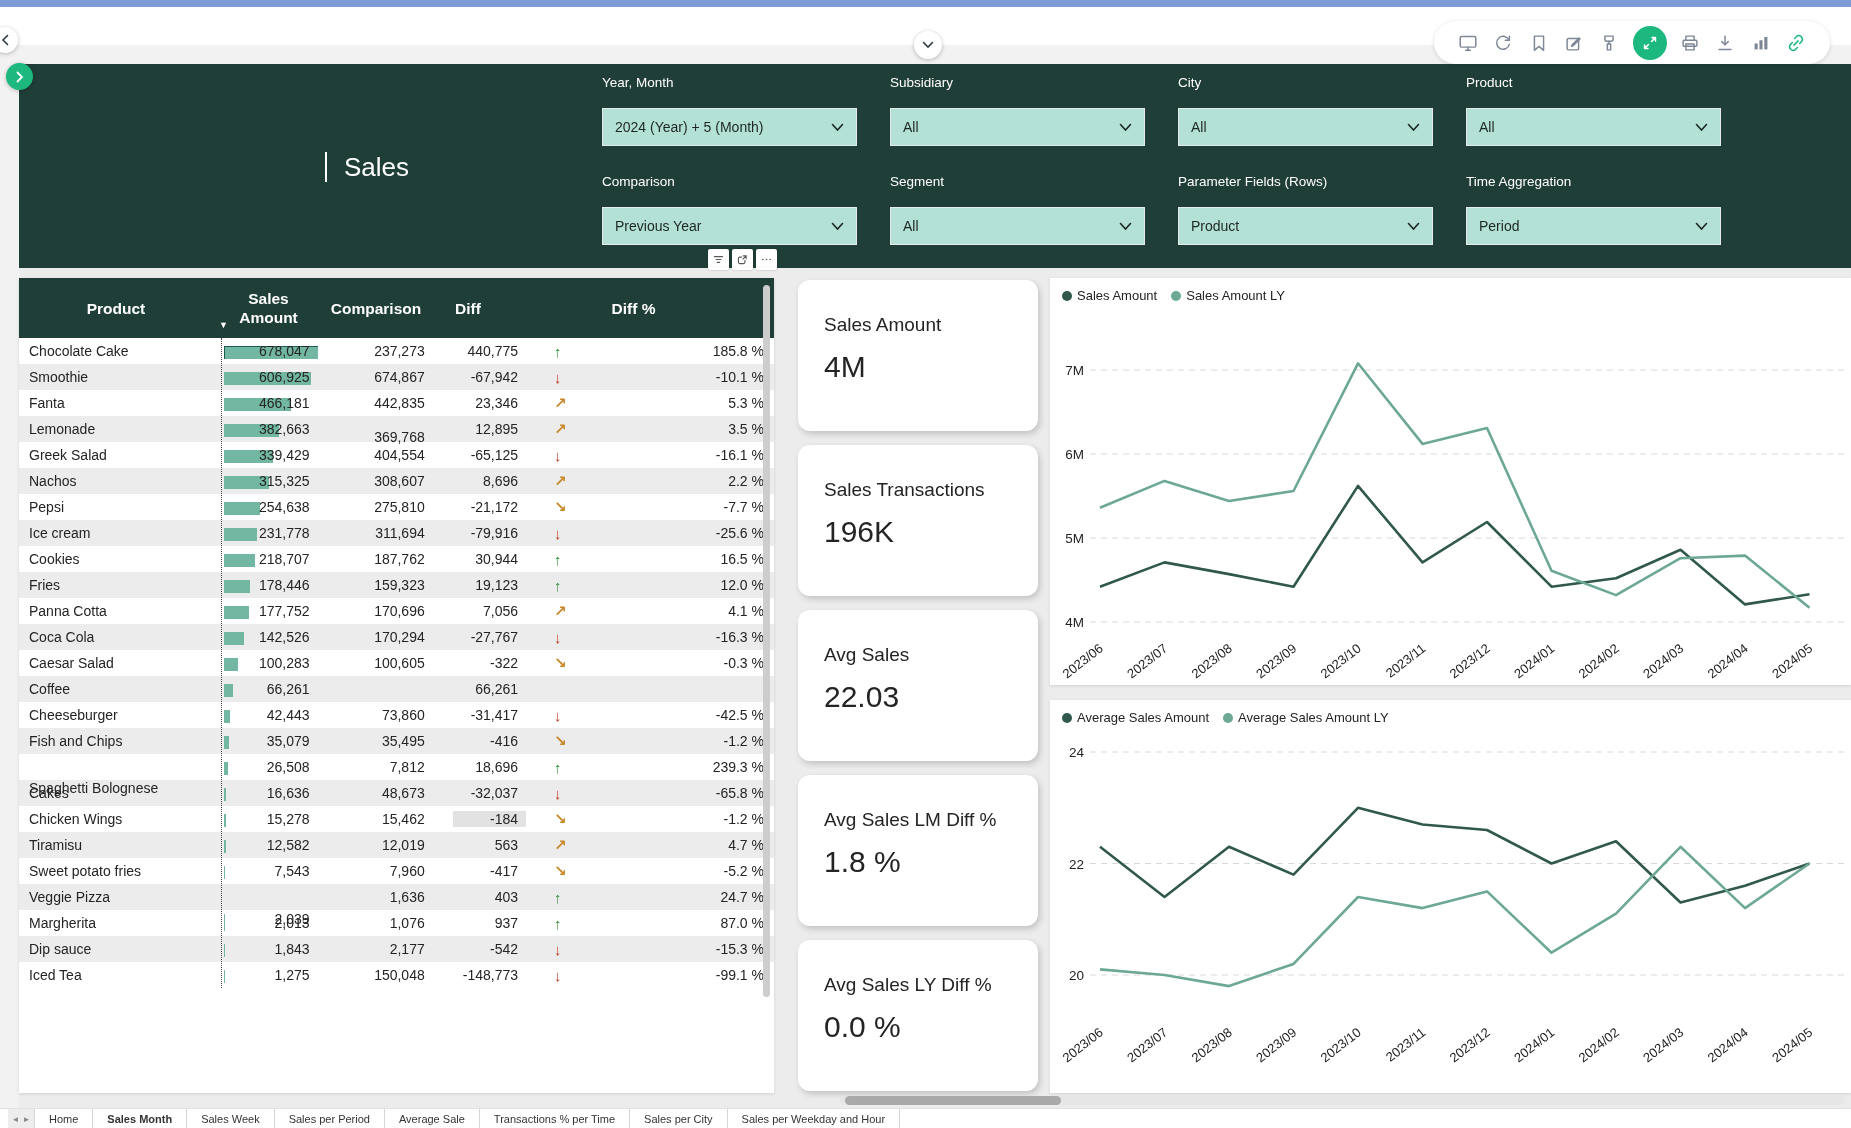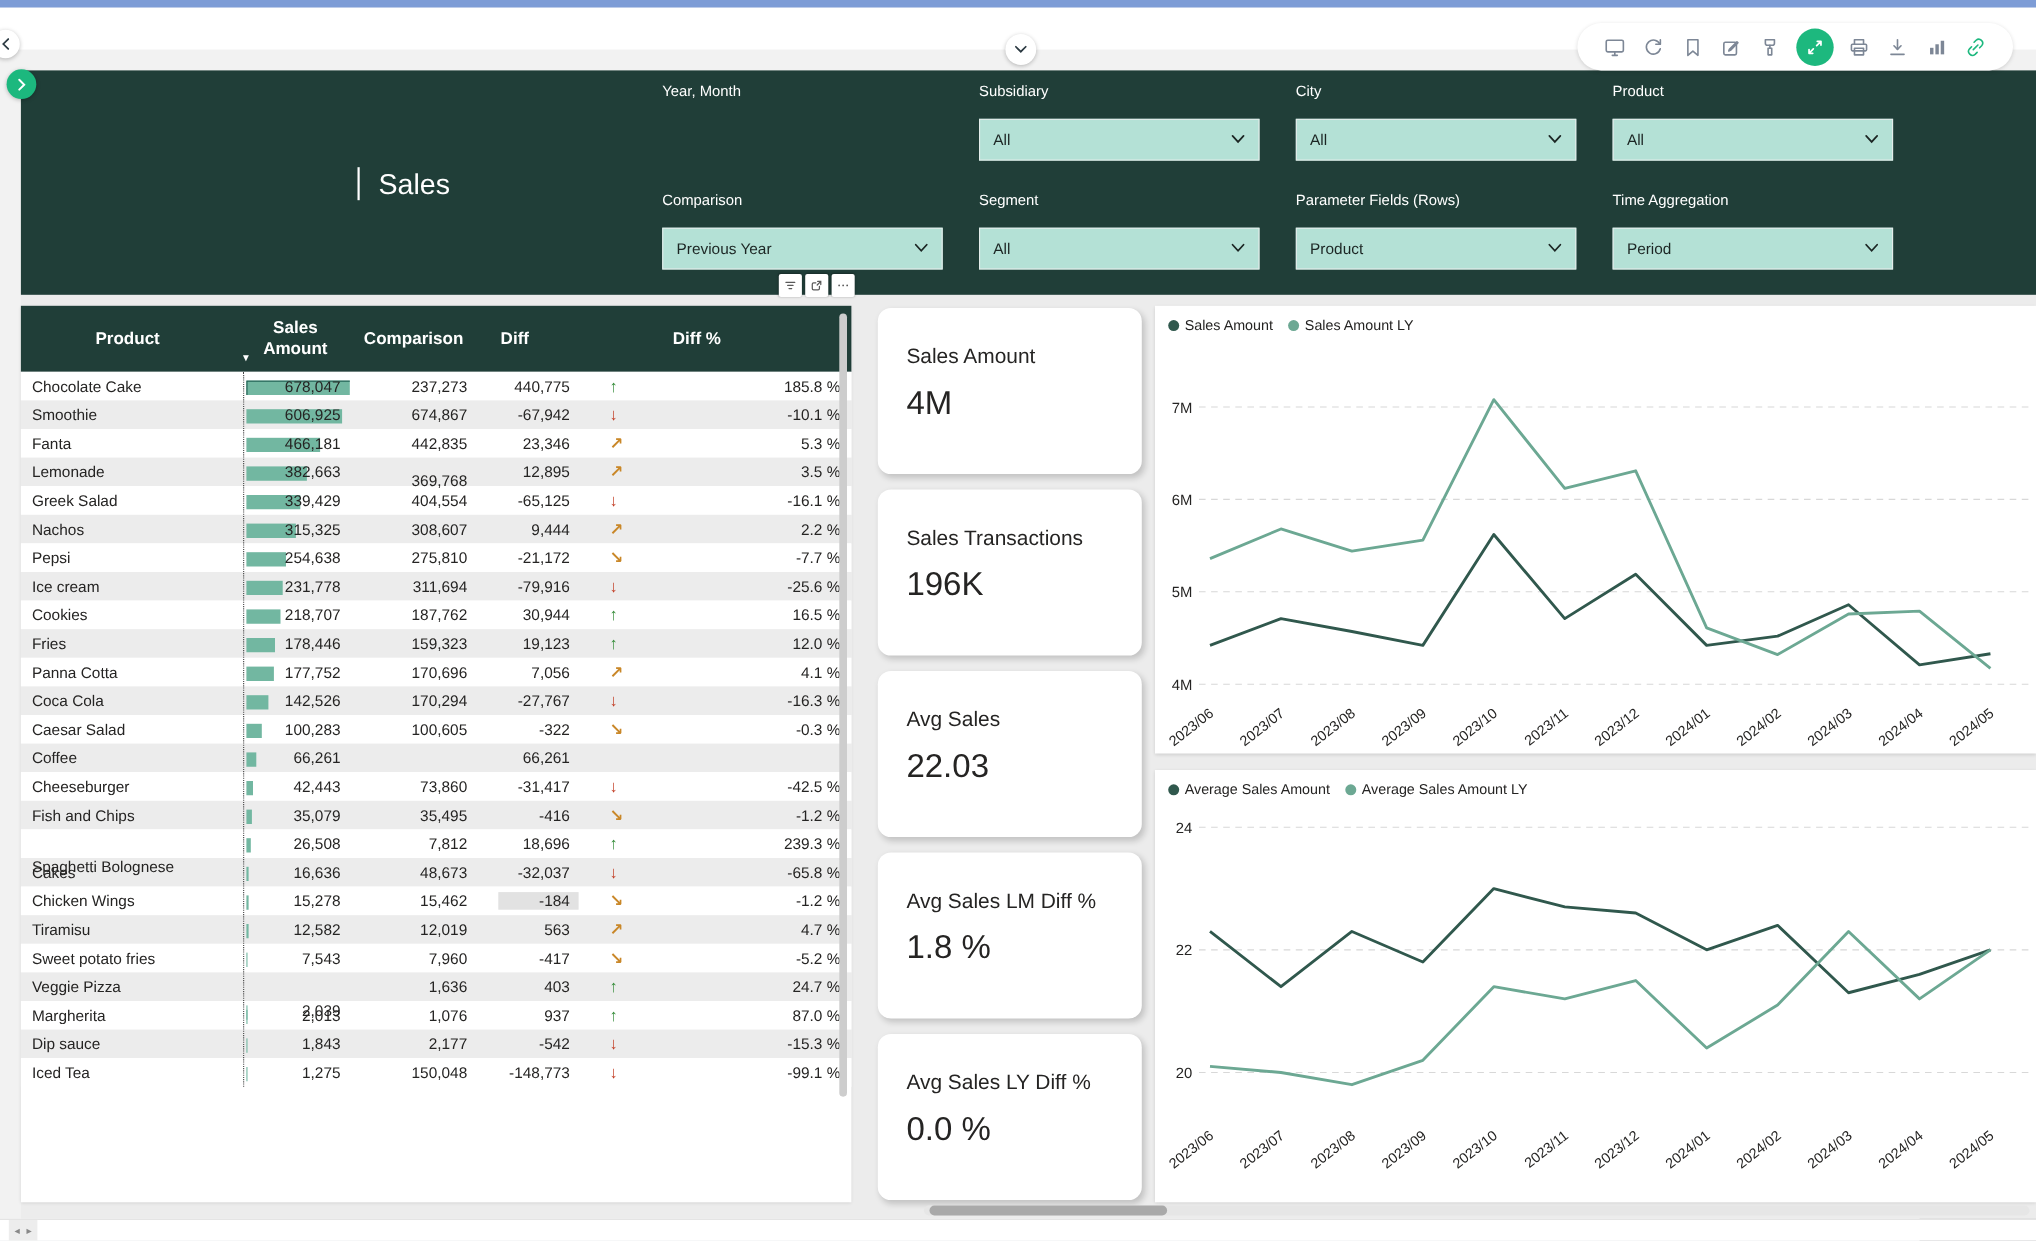--- a/index.html
+++ b/index.html
@@ -171,20 +171,26 @@
           <path d="M9.7 14.3l4.6-4.6"></path>
         </svg>
       </span>
     </div>
 
   <div class="hdr">
     <div class="report-title">Sales</div>
     <div class="filters" id="filters">
         <div>
           <div class="f-label">Year, Month</div>
+          <div class="f-dd">
+            <span class="f-val">2024 (Year) + 5 (Month)</span>
+            <span><svg viewBox="0 0 13 9">
+                <path d="M1.5 1.5 6.5 7l5-5.5" stroke-linecap="round"></path>
+              </svg></span>
+          </div>
         </div>
         <div>
           <div class="f-label">Subsidiary</div>
           <div class="f-dd">
             <span class="f-val">All</span>
             <span><svg viewBox="0 0 13 9">
                 <path d="M1.5 1.5 6.5 7l5-5.5" stroke-linecap="round"></path>
               </svg></span>
           </div>
         </div>
@@ -333,21 +339,21 @@
           <div class="t-c c-num" style="width: 80px;">-65,125</div>
           <div class="t-c c-diffpct" style="width: 251px;">
             <span class="arrow down">↓</span>
             <span class="pct">-16.1 %</span>
           </div>
         </div>
         <div class="t-row alt">
           <div class="t-c c-prod" style="width: 194px;">Nachos</div>
           <div class="t-c c-num c-sales" style="width: 111px;"><div class="bar" style="width: 45px;"></div><span>315,325</span></div>
           <div class="t-c c-num" style="width: 104px;">308,607</div>
-          <div class="t-c c-num" style="width: 80px;">9,444</div>
+          <div class="t-c c-num" style="width: 80px;">8,696</div>
           <div class="t-c c-diffpct" style="width: 251px;">
             <span class="arrow up-right">↗</span>
             <span class="pct">2.2 %</span>
           </div>
         </div>
         <div class="t-row">
           <div class="t-c c-prod" style="width: 194px;">Pepsi</div>
           <div class="t-c c-num c-sales" style="width: 111px;"><div class="bar" style="width: 36px;"></div><span>254,638</span></div>
           <div class="t-c c-num" style="width: 104px;">275,810</div>
           <div class="t-c c-num" style="width: 80px;">-21,172</div>
@@ -640,15 +646,25 @@
       </svg></div>
 
   <div class="hscroll-track"></div>
   <div class="hscroll-thumb"></div>
 
   <div class="tabbar">
     <div class="tab-nav">
       <span>◄</span>
       <span>►</span>
     </div>
+    <div class="tabs" id="tabs">
+        <span class="tab">Home</span>
+        <span class="tab active">Sales Month</span>
+        <span class="tab">Sales Week</span>
+        <span class="tab">Sales per Period</span>
+        <span class="tab">Average Sale</span>
+        <span class="tab">Transactions % per Time</span>
+        <span class="tab">Sales per City</span>
+        <span class="tab">Sales per Weekday and Hour</span>
+      </div>
   </div>
   <div class="corner-gray"></div>
 </div>
 
 </body></html>

